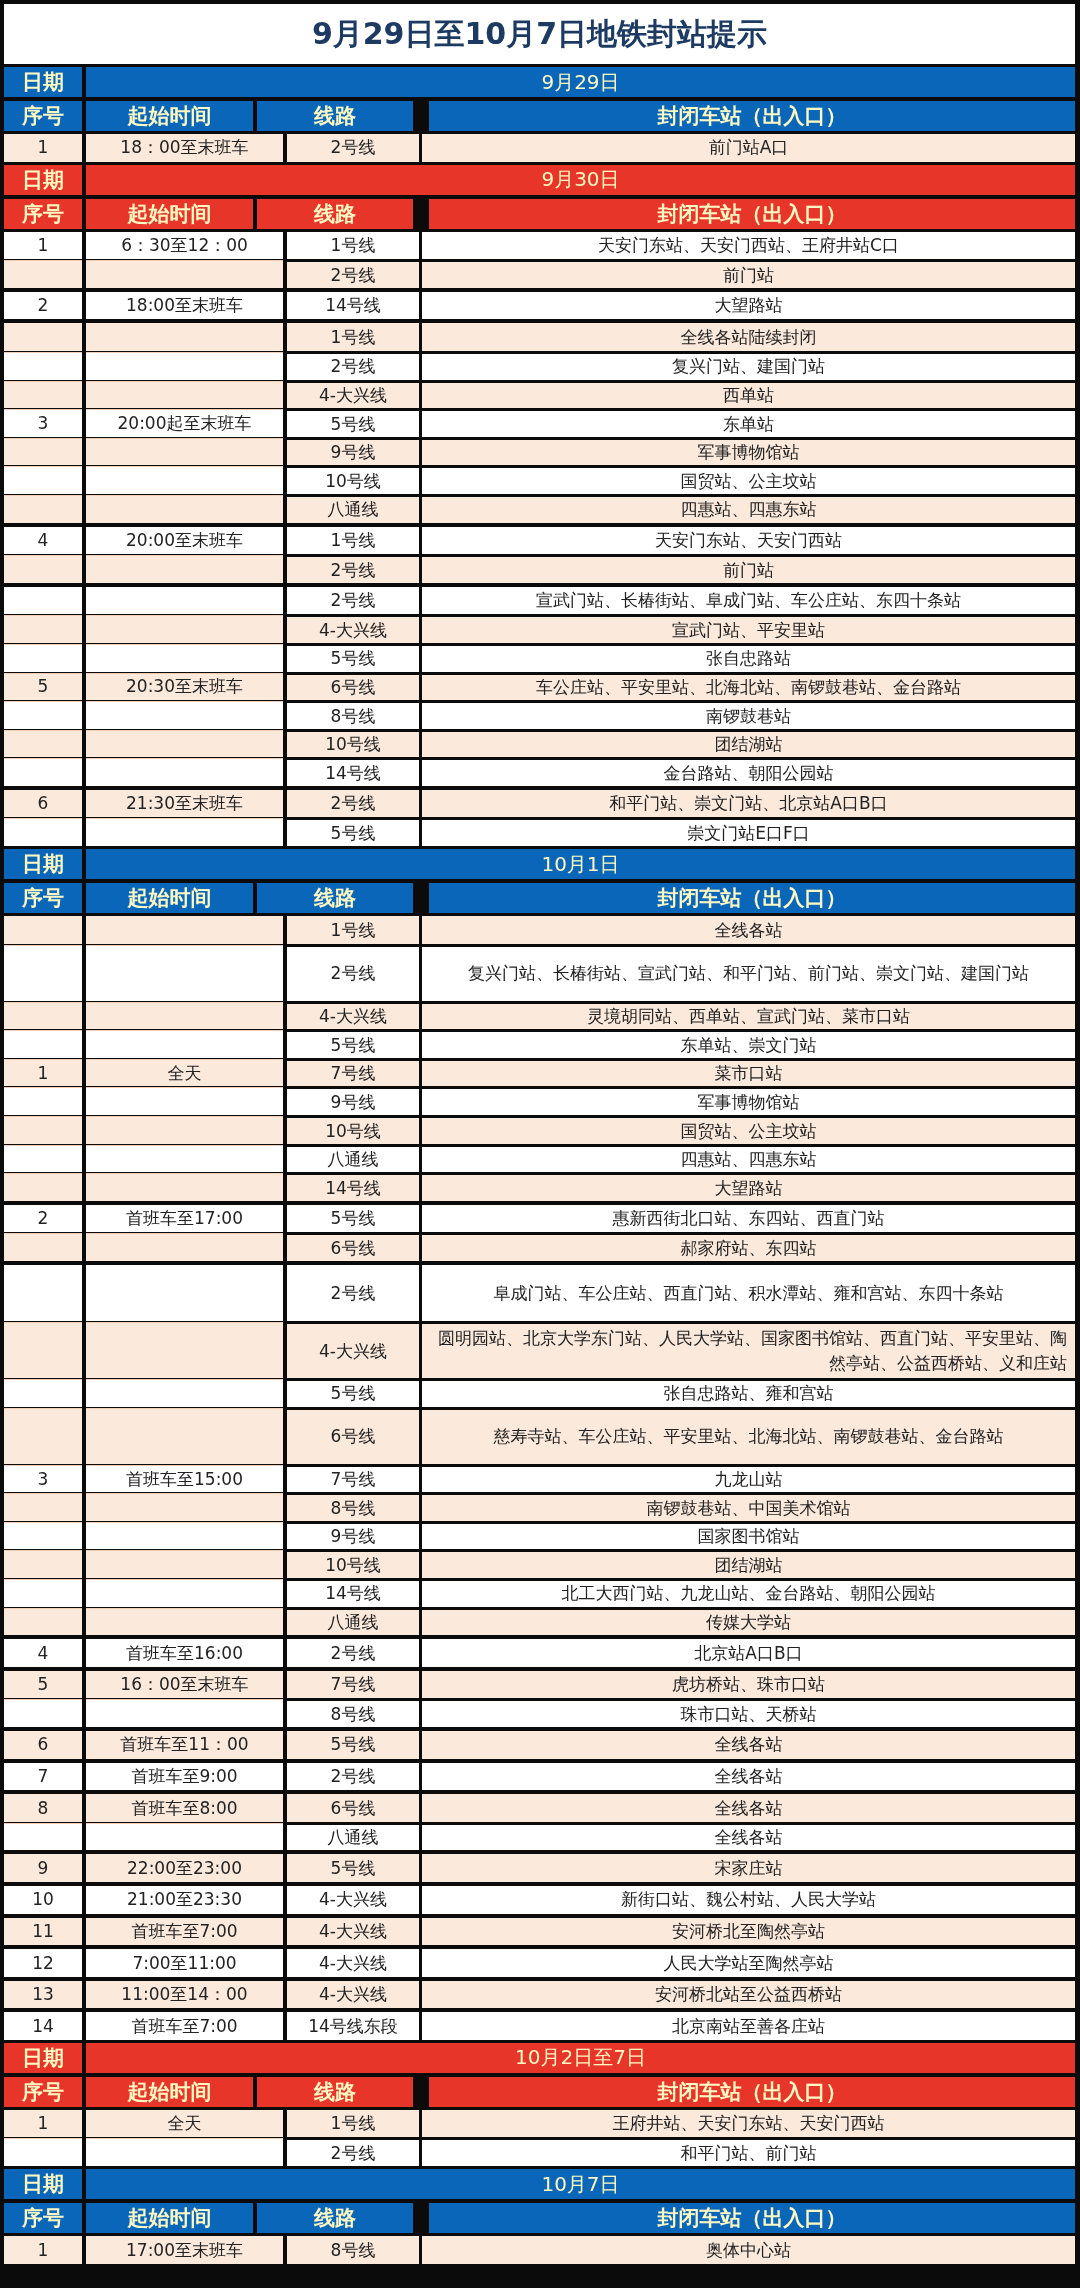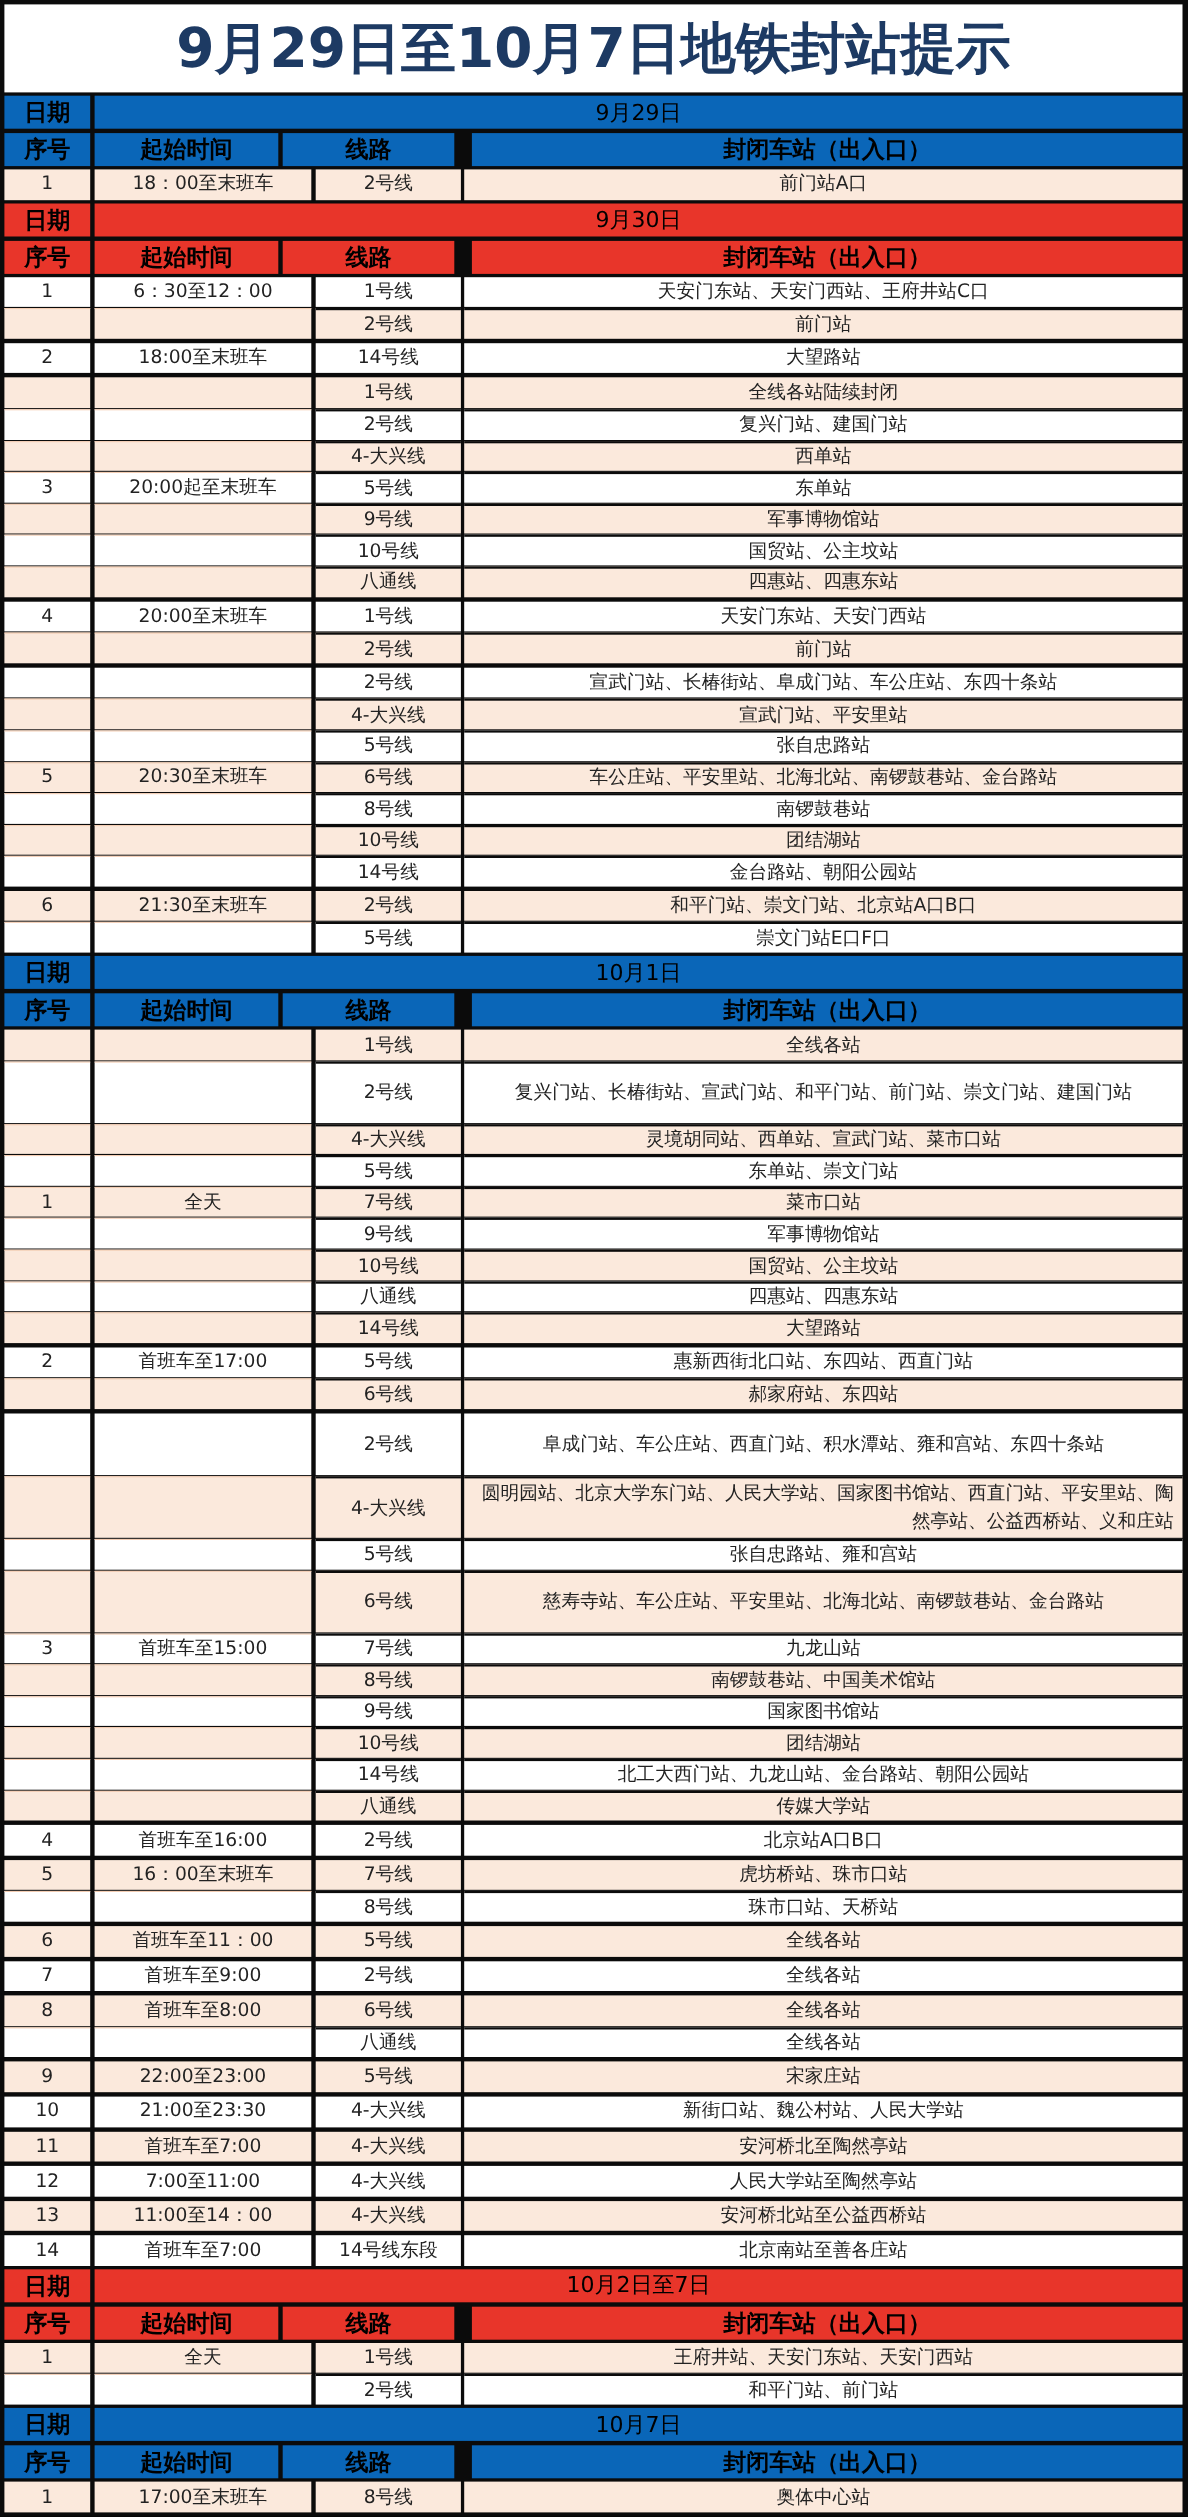--- a/index.html
+++ b/index.html
@@ -1,26 +1,26 @@
 <!DOCTYPE html>
 <html><head>
 <meta charset="utf-8">
 <style>
   html, body { margin: 0; padding: 0; background: #000; }
   body { width: 1080px; height: 2288px; overflow: hidden; font-family: "DejaVu Sans", sans-serif; }
   .page { width: 1080px; height: 2288px; background: #0b0b0b; box-sizing: border-box; padding: 4px 5px 4px 4px; }
   .title {
-    height: 80px; background: #fff; display: flex; align-items: center; justify-content: center;
-    color: #1d3a63; font-weight: bold; font-size: 50px; letter-spacing: 0px; margin-bottom: 3px;
+    height: 60px; background: #fff; display: flex; align-items: center; justify-content: center;
+    color: #1d3a63; font-weight: bold; font-size: 30px; letter-spacing: 0px; margin-bottom: 3px;
     font-family: "DejaVu Sans", sans-serif;
   }
   .section { }
   .bar { display: flex; height: 30px; margin-bottom: 4px; }
   .hdr { display: flex; height: 30px; margin-bottom: 3px; }
-  .bar > div, .hdr > div { color: #000000; font-weight: bold; display: flex; align-items: center; justify-content: center; font-size: 21px; }
+  .bar > div, .hdr > div { color: #fef9c3; font-weight: bold; display: flex; align-items: center; justify-content: center; font-size: 21px; }
   .blue > div { background: #0a66b8; }
   .red > div { background: #e8352a; }
   .bar .c1, .hdr .c1 { width: 78px; margin-right: 4px; }
   .bar .span { flex: 1; font-size: 20px; font-weight: normal; }
   .hdr .c2 { width: 167px; margin-right: 4px; }
   .hdr .c3 { width: 156px; margin-right: 16px; }
   .hdr .c4 { flex: 1; }
   .group { border-bottom: 4px solid #0b0b0b; }
   .section .group:last-child { border-bottom: 3px solid #0b0b0b; }
   .row { display: flex; height: 27.6px; }

